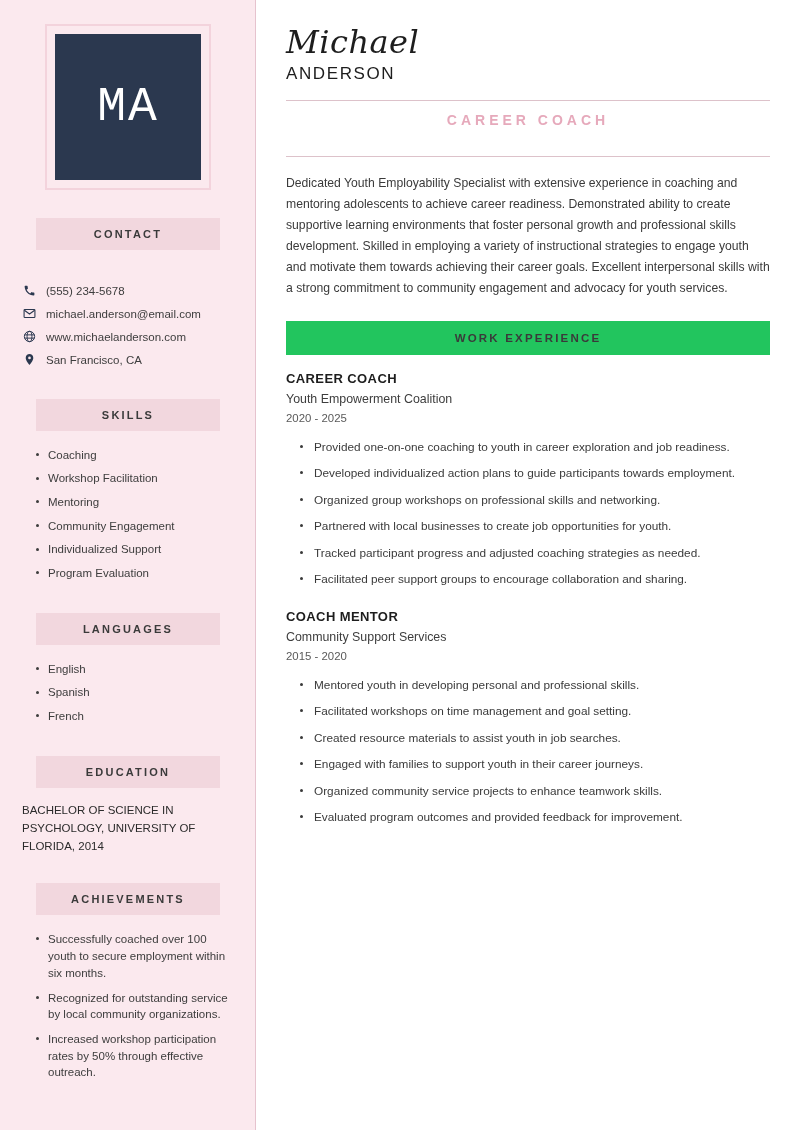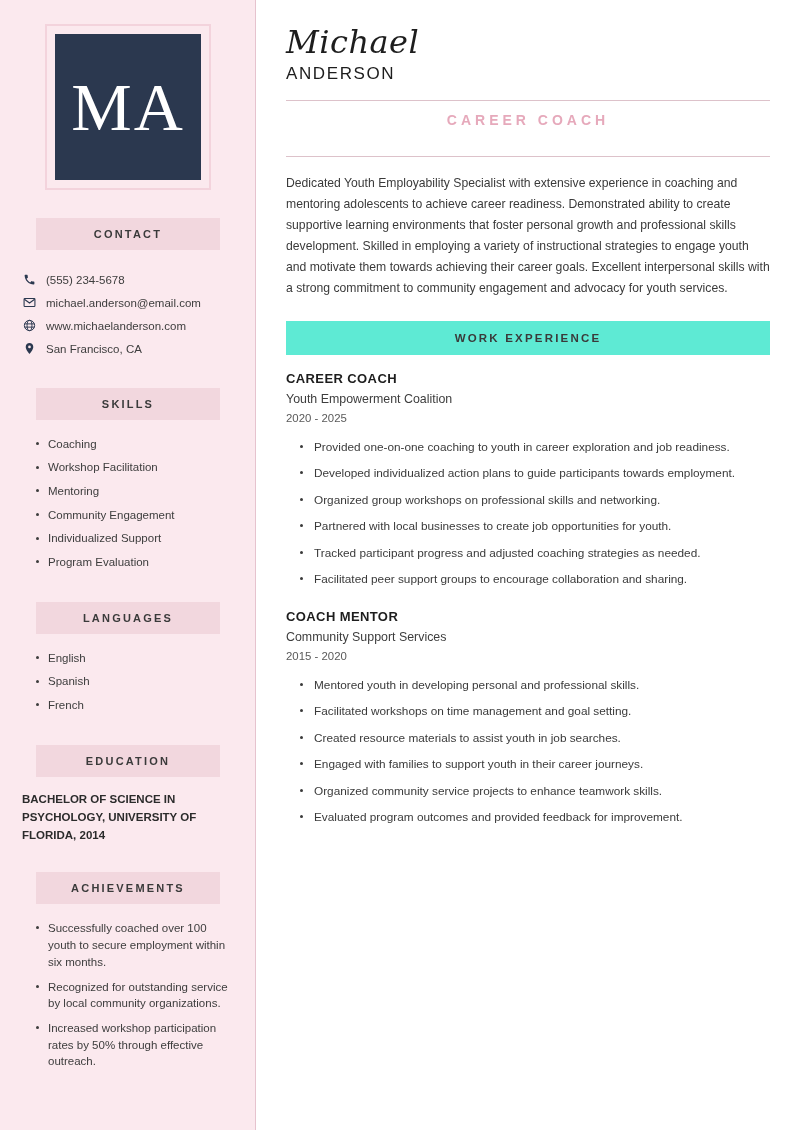--- a/index.html
+++ b/index.html
@@ -43,39 +43,39 @@
     background: #fbe9ee;
   }
   .monogram {
     width: 100%;
     height: 100%;
     background: #2b384f;
     color: #ffffff;
     display: flex;
     align-items: center;
     justify-content: center;
-    font-size: 68px;
+    font-size: 48px;
     letter-spacing: 2px;
-    font-family: Liberation Serif, serif;
+    font-family: Liberation Mono, monospace;
     font-weight: 400;
   }
 
   .side-head {
     margin: 28px 20px 0;
     background: #f2d7de;
     color: #3a3a3a;
     text-align: center;
     font-size: 11px;
     font-weight: bold;
     letter-spacing: 2.2px;
     padding: 10px 4px;
   }
 
   .contact-list {
-    margin: 18px 6px 0;
+    margin: 29px 6px 0;
   }
   .contact-row {
     display: flex;
     align-items: center;
     gap: 10px;
     font-size: 11.5px;
     color: #3d3d3d;
     padding: 5px 0;
   }
   .contact-row .ico {
@@ -104,21 +104,21 @@
     position: absolute;
     left: 0; top: 10px;
     width: 3px; height: 3px;
     border-radius: 50%;
     background: #3d3d3d;
   }
 
   .edu-block {
     margin: 14px 6px 0;
     font-size: 11.5px;
-    font-weight: bold;
+    font-weight: normal;
     color: #2b2b2b;
     line-height: 1.55;
   }
 
   ul.bullets.achv li { padding: 4px 0 4px 12px; }
 
   
   .main {
     flex: 1 1 auto;
     padding: 26px 30px 0 30px;
@@ -153,21 +153,21 @@
   }
   .summary {
     margin-top: 16px;
     font-size: 12.2px;
     line-height: 1.72;
     color: #3a3a3a;
     text-align: left;
   }
   .section-bar {
     margin-top: 22px;
-    background: #5eead4;
+    background: #22c55e;
     text-align: center;
     font-size: 11.5px;
     font-weight: bold;
     letter-spacing: 2.2px;
     color: #3a3a3a;
     padding: 11px 16px;
   }
   .job {
     margin-top: 16px;
   }

